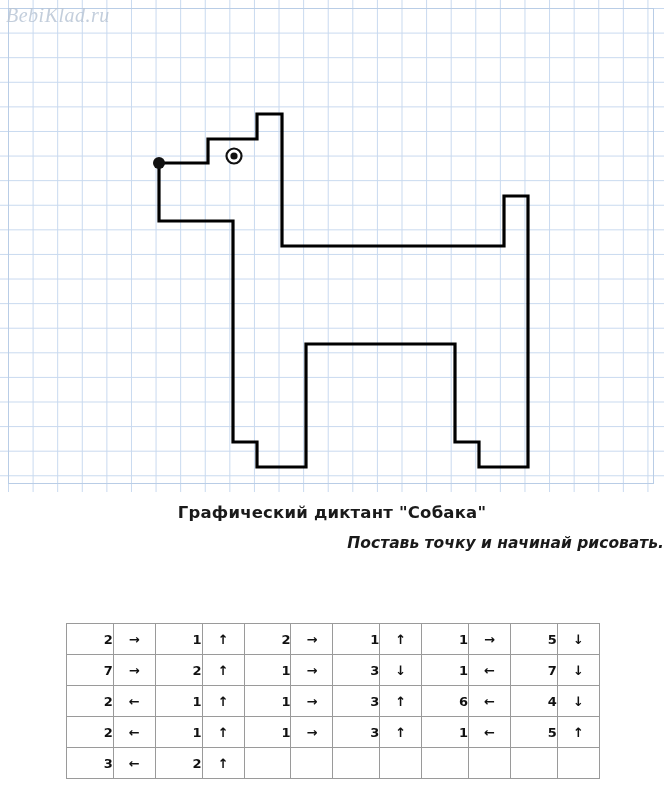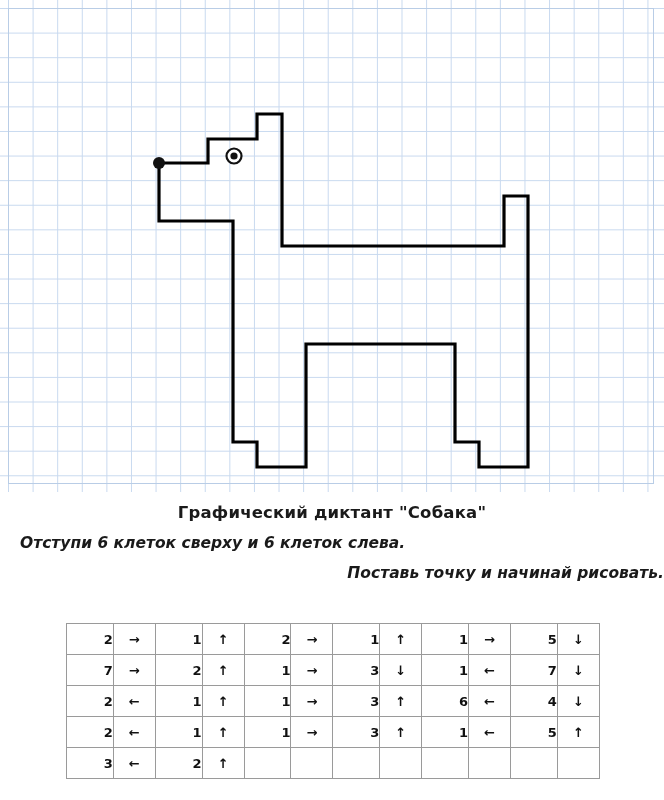--- a/index.html
+++ b/index.html
@@ -135,20 +135,21 @@
     font-weight: bold;
     line-height: 1;
   }
 </style>
 </head>
 <body>
 
 <div id="grid-area">
   <div id="grid-border"></div>
 
+  <div id="watermark">BebiKlad.ru</div>
 
   <svg id="drawing" width="664" height="492" viewBox="0 0 664 492">
 
     <polyline fill="none" stroke="#000000" stroke-width="3.2" stroke-linejoin="miter" stroke-linecap="square" points="
         159,163
         208,163
         208,139
         257,139
         257,114
         282,114
@@ -173,21 +174,20 @@
 
     <circle cx="159" cy="163" r="6" fill="#111111"></circle>
 
     <circle cx="234" cy="156" r="7.5" fill="#ffffff" stroke="#111111" stroke-width="2.2"></circle>
     <circle cx="234" cy="156" r="3.6" fill="#111111"></circle>
   </svg>
 </div>
 
 <div id="caption">
   <div class="cap-line" id="cap-title">Графический диктант "Собака"</div>
-  <div class="cap-line" id="cap-sub1">Отступи 6 клеток сверху и 6 клеток слева.</div>
   <div class="cap-line" id="cap-sub2">Поставь точку и начинай рисовать.</div>
 </div>
 
 <div id="steps-table-wrap">
   <table id="steps-table">
     <tbody id="steps-body">
         <tr>
           <td class="num">2</td>
           <td class="arr"><span class="arrow-glyph">→</span></td>
           <td class="num">1</td>

